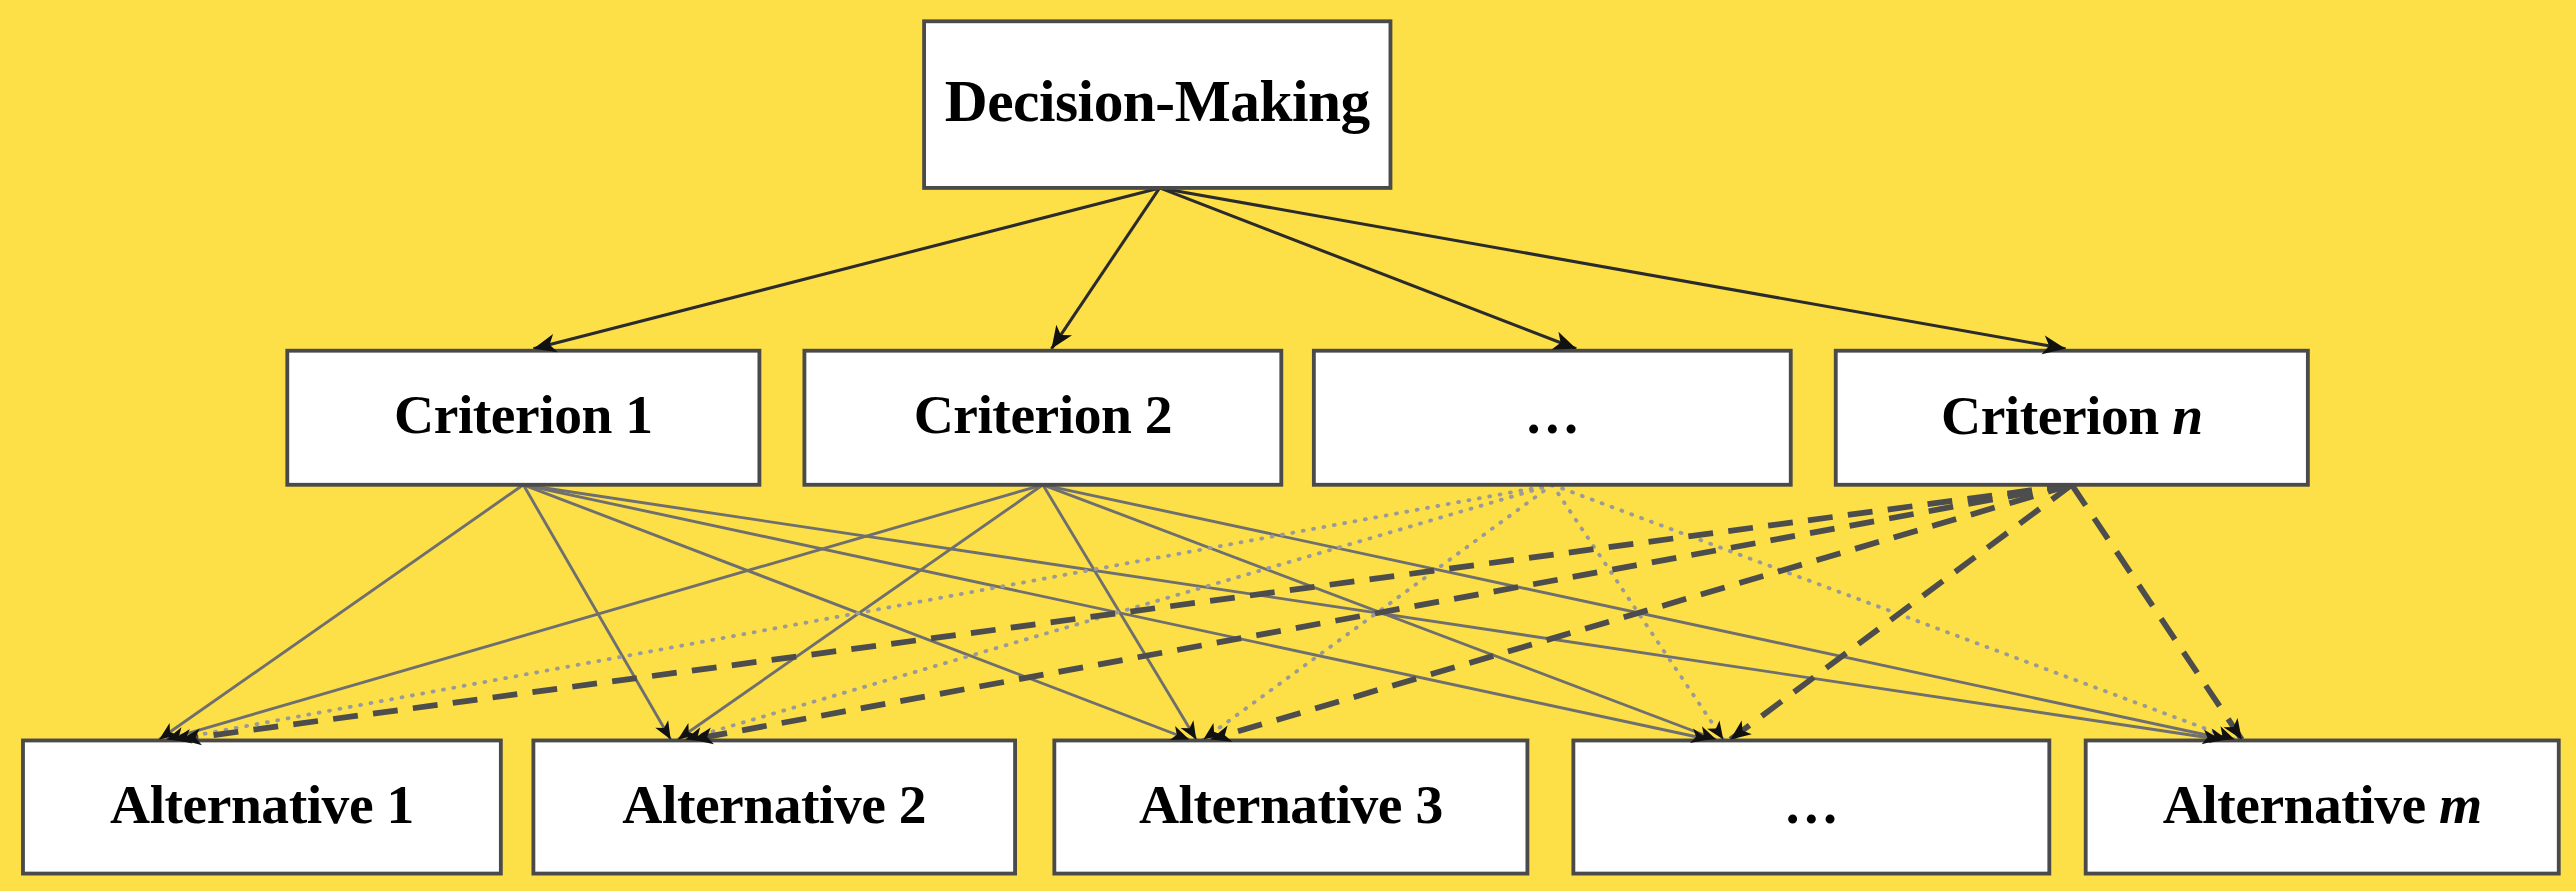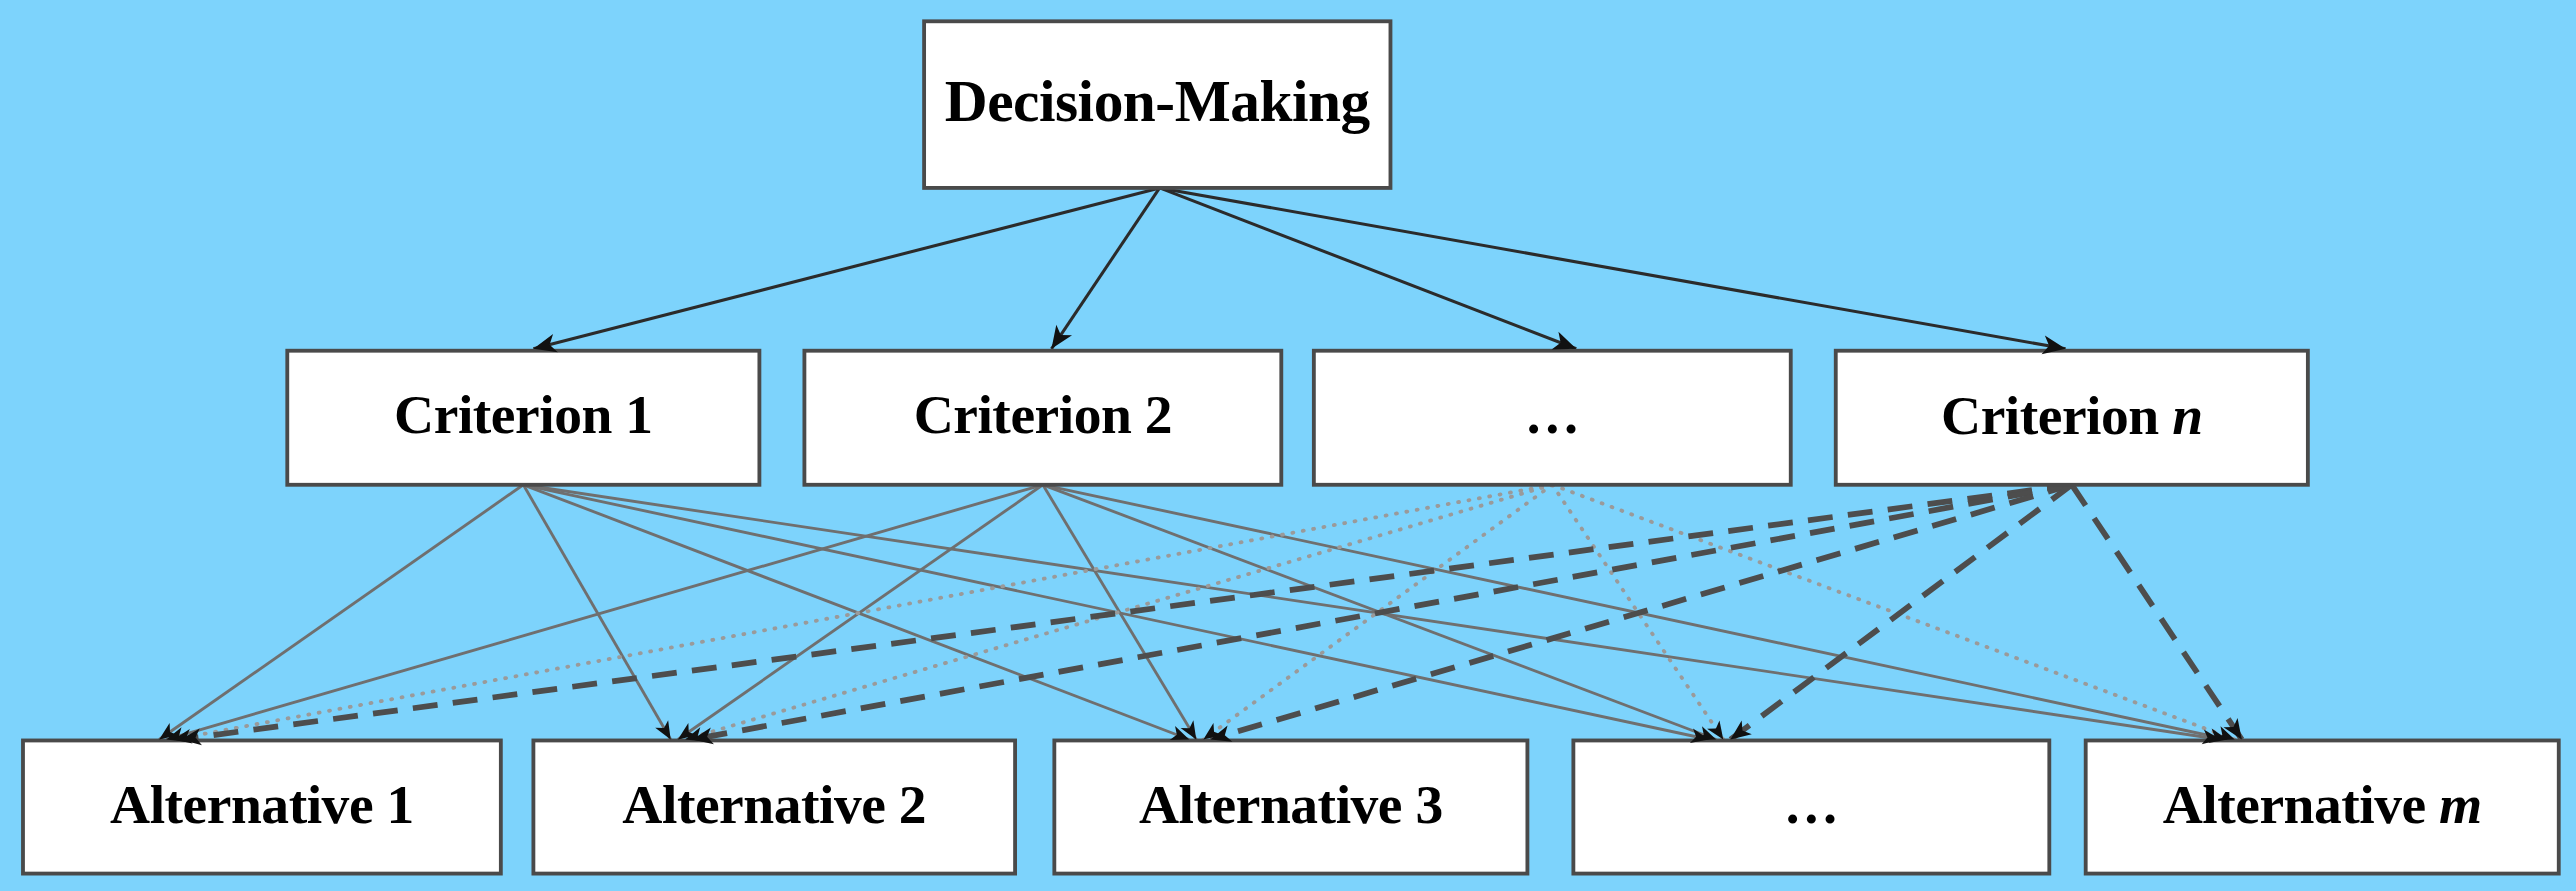--- a/index.html
+++ b/index.html
@@ -8,21 +8,21 @@
     padding: 0;
     background: #ffffff;
   }
   body {
     font-family: "Liberation Serif", "DejaVu Serif", serif;
   }
   #stage {
     position: relative;
     width: 2576px;
     height: 892px;
-    background: #7dd3fc;
+    background: #fde047;
     overflow: hidden;
   }
   #diagram-svg {
     position: absolute;
     left: 0;
     top: 0;
     width: 2576px;
     height: 892px;
   }
   .node-box {

